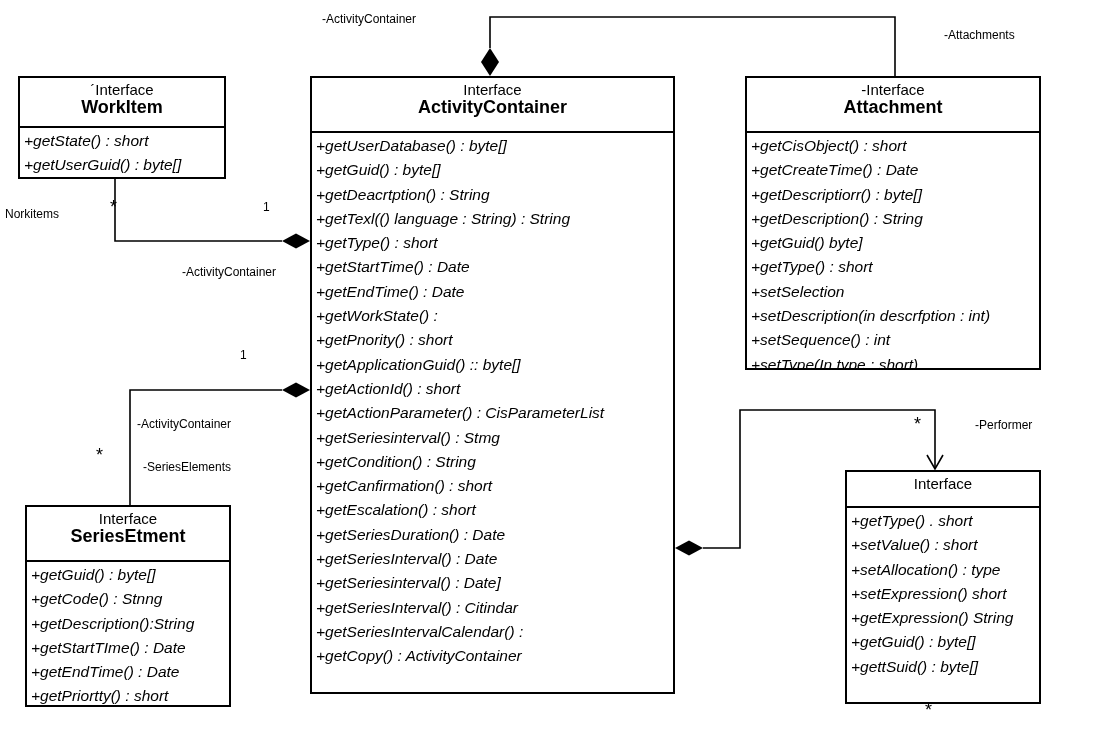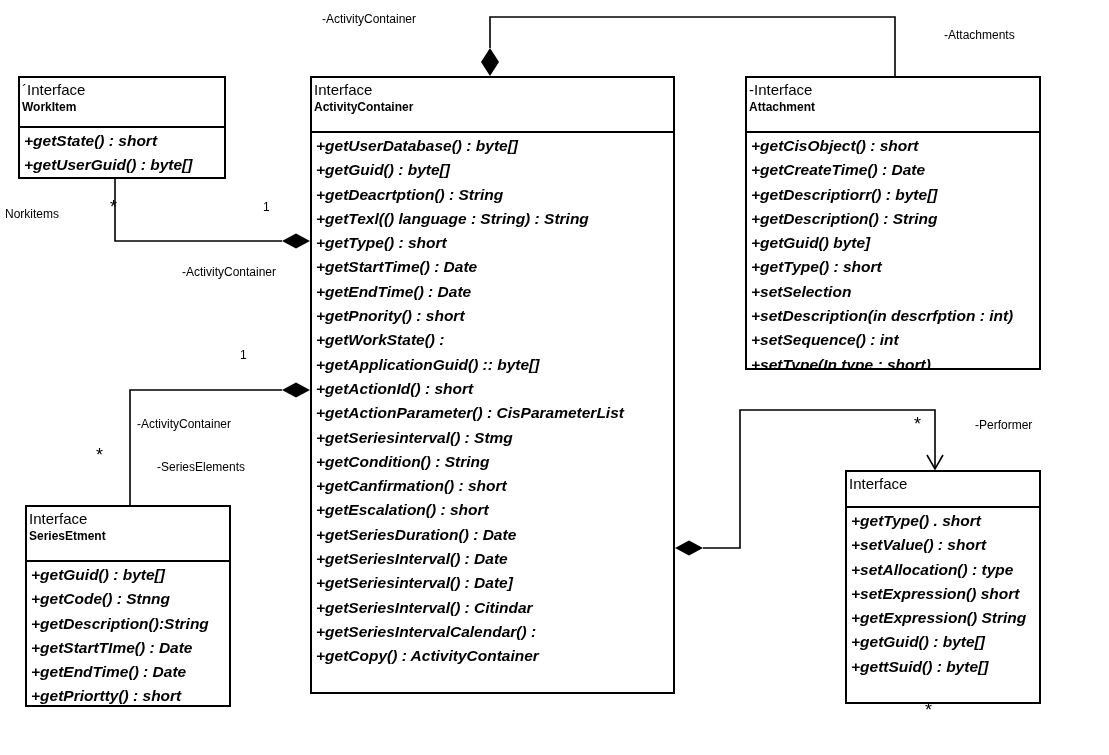--- a/index.html
+++ b/index.html
@@ -1,24 +1,24 @@
 <!DOCTYPE html>
 <html><head>
 <meta charset="utf-8">
 <style>
   * { margin:0; padding:0; box-sizing:border-box; }
   html,body { background:#ffffff; }
   body { font-family:"Liberation Sans", sans-serif; color:#000; }
   .canvas { position:relative; width:1109px; height:755px; background:#fff; overflow:hidden; }
   .connectors { position:absolute; left:0; top:0; width:1109px; height:755px; pointer-events:none; }
   .uml-class { position:absolute; background:#fff; border:2px solid #000; overflow:hidden; }
-  .uml-hdr { text-align:left; padding:3px 2px 14px; border-bottom:2px solid #000; }
+  .uml-hdr { text-align:center; padding:3px 2px 14px; border-bottom:2px solid #000; }
   .stereo { font-size:15px; line-height:17px; }
-  .cname  { font-size:12px; font-weight:bold; line-height:19px; }
-  .methods { padding:1px 3px 0 4px;font-weight:bold; }
+  .cname  { font-size:18px; font-weight:bold; line-height:19px; }
+  .methods { padding:1px 3px 0 4px; }
   .method { font-style:italic; font-size:15.5px; line-height:24.3px; white-space:nowrap; }
   .c-workitem .uml-hdr { padding-bottom:9px; }
   .lbl { position:absolute; font-size:12px; line-height:16px; white-space:nowrap; }
   .lbl.star { font-size:18px; }
 </style>
 </head>
 <body>
 
 <div class="canvas">
 
@@ -55,22 +55,22 @@
       <div class="cname">ActivityContainer</div>
     </div>
     <div class="methods">
         <div class="method">+getUserDatabase() : byte[]</div>
         <div class="method">+getGuid() : byte[]</div>
         <div class="method">+getDeacrtption() : String</div>
         <div class="method">+getTexl(() language : String) : String</div>
         <div class="method">+getType() : short</div>
         <div class="method">+getStartTime() : Date</div>
         <div class="method">+getEndTime() : Date</div>
+        <div class="method">+getWorkState() :</div>
         <div class="method">+getPnority() : short</div>
-        <div class="method">+getWorkState() :</div>
         <div class="method">+getApplicationGuid() :: byte[]</div>
         <div class="method">+getActionId() : short</div>
         <div class="method">+getActionParameter() : CisParameterList</div>
         <div class="method">+getSeriesinterval() : Stmg</div>
         <div class="method">+getCondition() : String</div>
         <div class="method">+getCanfirmation() : short</div>
         <div class="method">+getEscalation() : short</div>
         <div class="method">+getSeriesDuration() : Date</div>
         <div class="method">+getSeriesInterval() : Date</div>
         <div class="method">+getSeriesinterval() : Date]</div>
@@ -130,19 +130,19 @@
   </div>
 
   <div class="lbl" style="left:322px;top:11px">-ActivityContainer</div>
   <div class="lbl" style="left:944px;top:27px">-Attachments</div>
   <div class="lbl" style="left:5px;top:206px">Norkitems</div>
   <div class="lbl star" style="left:110px;top:199px">*</div>
   <div class="lbl" style="left:263px;top:199px">1</div>
   <div class="lbl" style="left:182px;top:264px">-ActivityContainer</div>
   <div class="lbl" style="left:240px;top:347px">1</div>
   <div class="lbl" style="left:137px;top:416px">-ActivityContainer</div>
-  <div class="lbl" style="left:157px;top:459px">-SeriesElements</div>
+  <div class="lbl" style="left:143px;top:459px">-SeriesElements</div>
   <div class="lbl star" style="left:96px;top:447px">*</div>
   <div class="lbl star" style="left:914px;top:416px">*</div>
   <div class="lbl" style="left:975px;top:417px">-Performer</div>
   <div class="lbl star" style="left:925px;top:702px">*</div>
 
 </div>
 
 </body></html>

